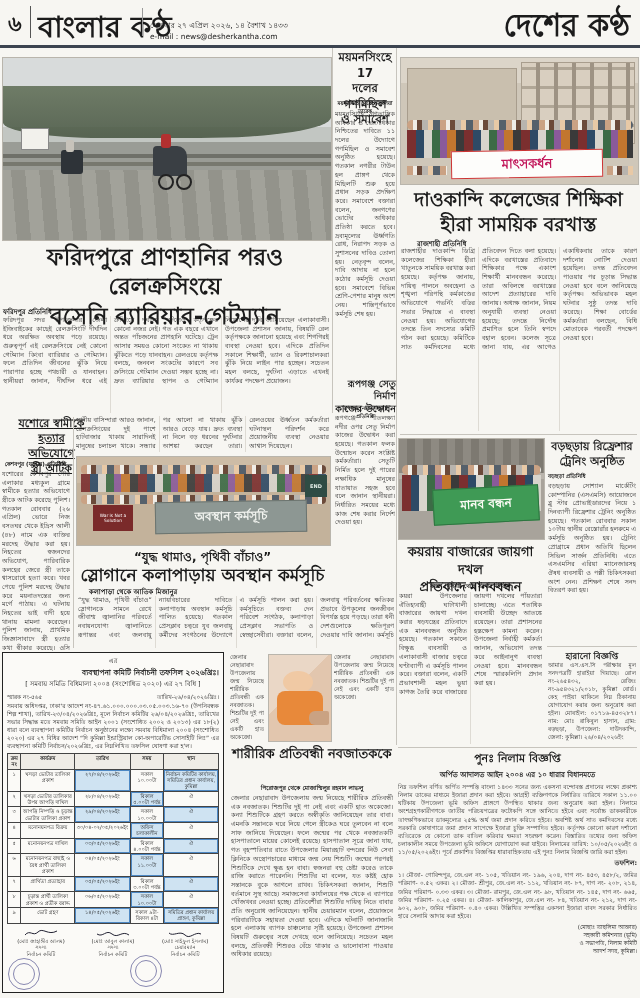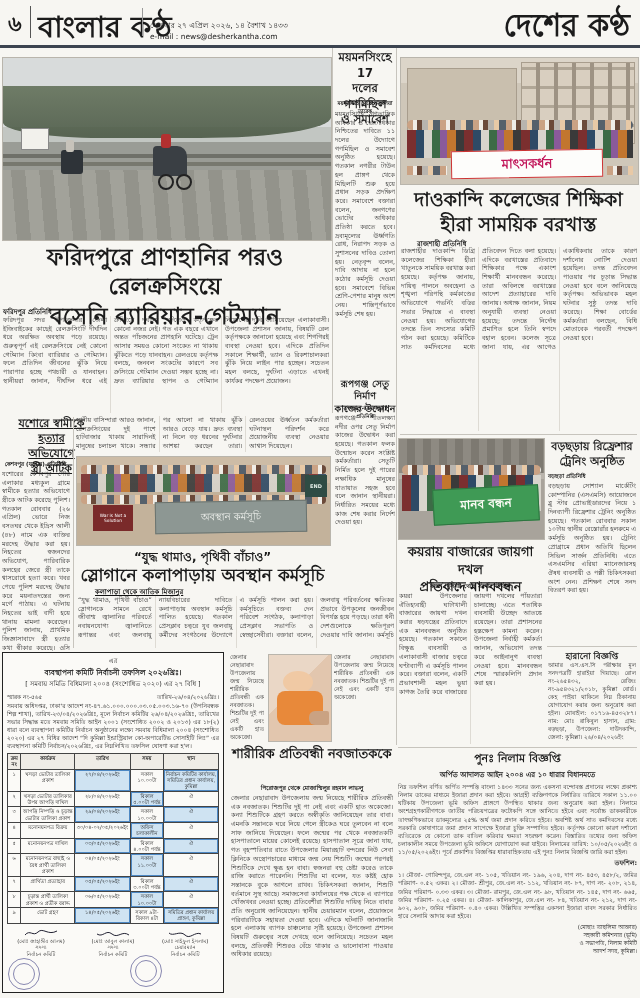--- a/index.html
+++ b/index.html
@@ -33,21 +33,21 @@
   .h-lg{font-size:19px;font-weight:bold;line-height:1.3;}
   .h-md{font-size:13px;font-weight:bold;line-height:1.35;}
   .h-sm{font-size:11px;font-weight:bold;line-height:1.35;}
   .cols3{column-count:3;column-gap:7px;column-rule:1px solid #dedbd4;}
   .cols2{column-count:2;column-gap:7px;column-rule:1px solid #dedbd4;}
   .cols4{column-count:4;column-gap:7px;column-rule:1px solid #dedbd4;}
   
   #notice-box{left:2px;top:652px;width:222px;height:341px;border:1.2px solid #222;background:#fbfaf7;padding:3px 4px;box-sizing:border-box;}
   #notice-box .t1{font-size:8.6px;font-weight:bold;}
   #notice-box .t2{font-size:6.5px;}
-  #notice-box .t3{font-size:7.4px;font-weight:bold;}
+  #notice-box .t3{font-size:7.4px;font-weight:bold;text-align:right;}
   #notice-box .meta{display:flex;justify-content:space-between;font-size:5.8px;margin-top:2px;}
   table.sched{width:100%;border-collapse:collapse;margin-top:2px;}
   table.sched th,table.sched td{border:0.8px solid #444;font-size:5.1px;line-height:1.25;
      padding:1px 1.5px;vertical-align:top;text-align:center;}
   table.sched th{font-weight:bold;background:#efece6;}
   td.hl{background:#cfe3f2;box-shadow:inset 0 0 0 1px #4d88c4;}
   .sigrow{display:flex;justify-content:space-between;margin-top:4px;}
   .sig{width:32%;text-align:center;font-size:5.2px;line-height:1.3;}
   .seal{position:absolute;border:1.4px solid #4a4a8a;border-radius:50%;
         width:30px;height:30px;opacity:.65;}
@@ -103,44 +103,44 @@
 </div>
 <div class="abs byline c" style="left:0;top:460px;width:71px;font-size:5.6px;">কেশবপুর (যশোর) প্রতিনিধি</div>
 <div class="abs tiny j" style="left:2px;top:470px;width:68px;height:222px;">যশোরের কেশবপুর পৌর এলাকার মধ্যকুল গ্রামে স্বামীকে হত্যার অভিযোগে স্ত্রীকে আটক করেছে পুলিশ। গতকাল রোববার (২৬ এপ্রিল) ভোরে নিজ বসতঘর থেকে ইদ্রিস আলী (৪৮) নামে এক ব্যক্তির মরদেহ উদ্ধার করা হয়। নিহতের স্বজনদের অভিযোগ, পারিবারিক কলহের জেরে স্ত্রী তাকে শ্বাসরোধে হত্যা করে। খবর পেয়ে পুলিশ মরদেহ উদ্ধার করে ময়নাতদন্তের জন্য মর্গে পাঠায়। এ ঘটনায় নিহতের ভাই বাদী হয়ে থানায় মামলা করেছেন। পুলিশ জানায়, প্রাথমিক জিজ্ঞাসাবাদে স্ত্রী হত্যার কথা স্বীকার করেছে। ওসি জানান, আইনানুগ ব্যবস্থা প্রক্রিয়াধীন রয়েছে এবং মরদেহ ময়নাতদন্ত শেষে পরিবারের কাছে হস্তান্তর করা হবে। এলাকায় শোকের ছায়া নেমে এসেছে।</div>
 <div class="abs rule-v" style="left:73px;top:417px;height:231px;"></div>
 
 <div class="abs photo" style="left:76px;top:456px;width:253px;height:88px;background:linear-gradient(#cdbca6 0 30%,#c3b29b 30% 100%);">
   <div class="crowd-heads abs" style="left:4px;top:8px;width:245px;height:9px;border-radius:4px;"></div>
   <div class="crowd-bodies abs" style="left:4px;top:17px;width:245px;height:18px;opacity:.9;"></div>
   <div class="crowd-heads abs" style="left:4px;top:38px;width:245px;height:9px;border-radius:4px;"></div>
   <div class="abs" style="left:78px;top:44px;width:150px;height:30px;background:#8d9793;border:1px solid #6c746f;transform:rotate(-1deg);display:flex;align-items:center;justify-content:center;">
-    <span style="font-size:10px;color:#f2f4f0;font-weight:normal;">অবস্থান কর্মসূচি</span>
+    <span style="font-size:12px;color:#f2f4f0;font-weight:bold;">অবস্থান কর্মসূচি</span>
   </div>
   <div class="abs" style="left:16px;top:48px;width:40px;height:26px;background:#7a2a2a;display:flex;align-items:center;justify-content:center;">
     <span style="font-size:4.4px;color:#fff;text-align:center;">War is Not a Solution</span>
   </div>
   <div class="abs" style="left:228px;top:18px;width:22px;height:22px;background:#2f4c44;display:flex;align-items:center;justify-content:center;">
     <span style="font-size:5px;color:#e5efe9;font-weight:bold;">END</span>
   </div>
 </div>
 <div class="abs c" style="left:76px;top:548px;width:253px;font-size:12px;font-weight:bold;">“যুদ্ধ থামাও, পৃথিবী বাঁচাও”</div>
 <div class="abs c" style="left:76px;top:562px;width:253px;font-size:17px;font-weight:bold;">স্লোগানে কলাপাড়ায় অবস্থান কর্মসূচি</div>
-<div class="abs byline" style="left:95px;top:586px;text-decoration:underline;">কলাপাড়া থেকে আতিক মিজানুর</div>
+<div class="abs byline" style="left:89px;top:586px;">কলাপাড়া থেকে আতিক মিজানুর</div>
 <div class="abs tiny j cols4" style="left:78px;top:596px;width:316px;height:52px;">“যুদ্ধ থামাও, পৃথিবী বাঁচাও” স্লোগানকে সামনে রেখে জীবাশ্ম জ্বালানির পরিবর্তে নবায়নযোগ্য জ্বালানিতে রূপান্তর এবং জলবায়ু ন্যায়বিচারের দাবিতে কলাপাড়ায় অবস্থান কর্মসূচি পালিত হয়েছে। গতকাল প্রেসক্লাব চত্বরে যুব জলবায়ু কর্মীদের সংগঠনের উদ্যোগে এ কর্মসূচি পালন করা হয়। কর্মসূচিতে বক্তব্য দেন পরিবেশ সংগঠক, কলাপাড়া প্রেসক্লাব সভাপতি ও স্বেচ্ছাসেবীরা। বক্তারা বলেন, জলবায়ু পরিবর্তনের ক্ষতিকর প্রভাবে উপকূলের জনজীবন বিপর্যস্ত হয়ে পড়ছে। তারা ধনী দেশগুলোকে ক্ষতিপূরণ দেওয়ার দাবি জানান। কর্মসূচি শেষে একটি র‌্যালি শহরের প্রধান সড়ক প্রদক্ষিণ করে। নেতৃত্ব দেন মামুন, কামাল হাসান রনি, মহিবুল্লাহ মাহমুদ ও নজরুল ইসলামসহ অন্যান্যরা।</div>
 
 <div class="abs rule-v" style="left:332px;top:48px;height:365px;"></div>
 <div class="abs rule-v" style="left:396px;top:48px;height:697px;"></div>
 <div class="abs h-sm c" style="left:334px;top:50px;width:62px;font-size:11.5px;">
   <div>ময়মনসিংহে 17</div>
   <div>দলের গণমিছিল</div>
   <div>ও সমাবেশ</div>
 </div>
 <div class="abs byline c" style="left:334px;top:100px;width:62px;font-size:5.2px;">ময়মনসিংহ থেকে ফজলিয়া তারেক</div>
 <div class="abs tiny j" style="left:335px;top:110px;width:60px;height:264px;">ময়মনসিংহে গণতান্ত্রিক অধিকার ও ভোটাধিকার নিশ্চিতের দাবিতে ১১ দলের উদ্যোগে গণমিছিল ও সমাবেশ অনুষ্ঠিত হয়েছে। গতকাল নগরীর টাউন হল প্রাঙ্গণ থেকে মিছিলটি শুরু হয়ে প্রধান সড়ক প্রদক্ষিণ করে। সমাবেশে বক্তারা বলেন, জনগণের ভোটের অধিকার প্রতিষ্ঠা করতে হবে। দ্রব্যমূল্যের ঊর্ধ্বগতি রোধ, নিরাপদ সড়ক ও সুশাসনের দাবিও তোলা হয়। নেতৃবৃন্দ বলেন, দাবি আদায় না হলে কঠোর কর্মসূচি দেওয়া হবে। সমাবেশে বিভিন্ন শ্রেণি-পেশার মানুষ অংশ নেয়। শান্তিপূর্ণভাবে কর্মসূচি শেষ হয়।</div>
-<div class="abs c b" style="left:334px;top:378px;width:62px;font-size:9.5px;line-height:1.3;">
+<div class="abs c b" style="left:334px;top:378px;width:62px;font-size:9.5px;line-height:1.3;text-align:right;">
   <div>রূপগঞ্জ সেতু নির্মাণ</div>
   <div>কাজের উদ্বোধন</div>
 </div>
 <div class="abs byline c" style="left:334px;top:405px;width:62px;font-size:5px;">রূপগঞ্জ (নারায়ণগঞ্জ) প্রতিনিধি</div>
 <div class="abs tiny j" style="left:335px;top:414px;width:60px;height:170px;">রূপগঞ্জে শীতলক্ষ্যা নদীর ওপর সেতু নির্মাণ কাজের উদ্বোধন করা হয়েছে। গতকাল ফলক উন্মোচন করেন সংশ্লিষ্ট কর্মকর্তারা। সেতুটি নির্মিত হলে দুই পারের লক্ষাধিক মানুষের যাতায়াত সহজ হবে বলে জানান স্থানীয়রা। নির্ধারিত সময়ের মধ্যে কাজ শেষ করার নির্দেশ দেওয়া হয়।</div>
 
 <div class="abs photo" style="left:400px;top:57px;width:237px;height:126px;background:linear-gradient(#dcd5c9 0 20%,#cfc7b9 20% 100%);">
   <div class="abs" style="left:120px;top:4px;width:112px;height:80px;background:#d9cfc0;border:1px solid #a89d8d;">
     <div style="width:100%;height:100%;background:repeating-linear-gradient(90deg,transparent 0 14px,#9e9384 14px 18px),repeating-linear-gradient(0deg,transparent 0 16px,#b0a696 16px 19px);"></div>
   </div>

